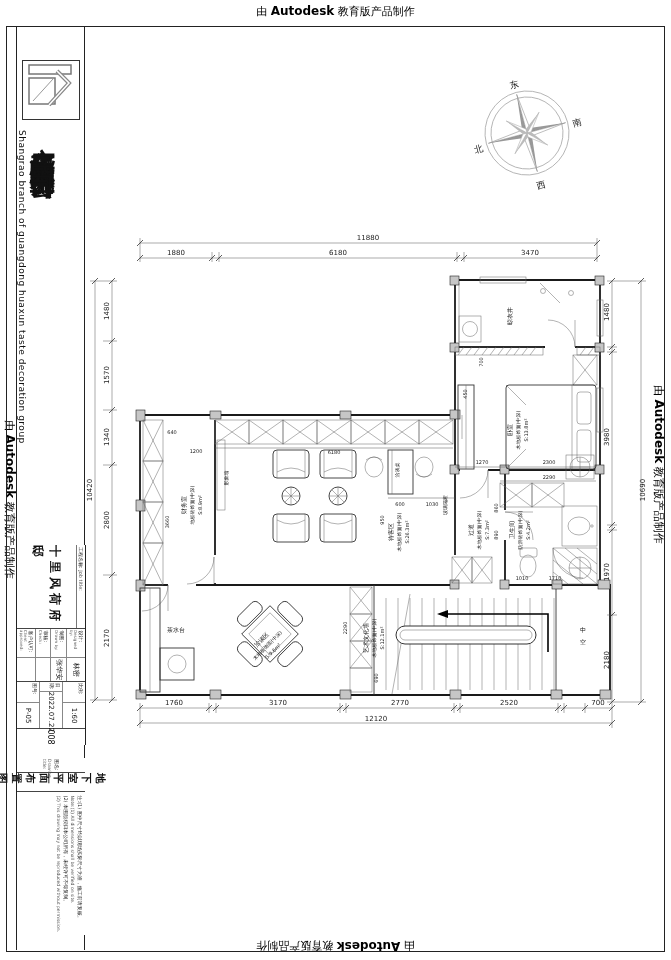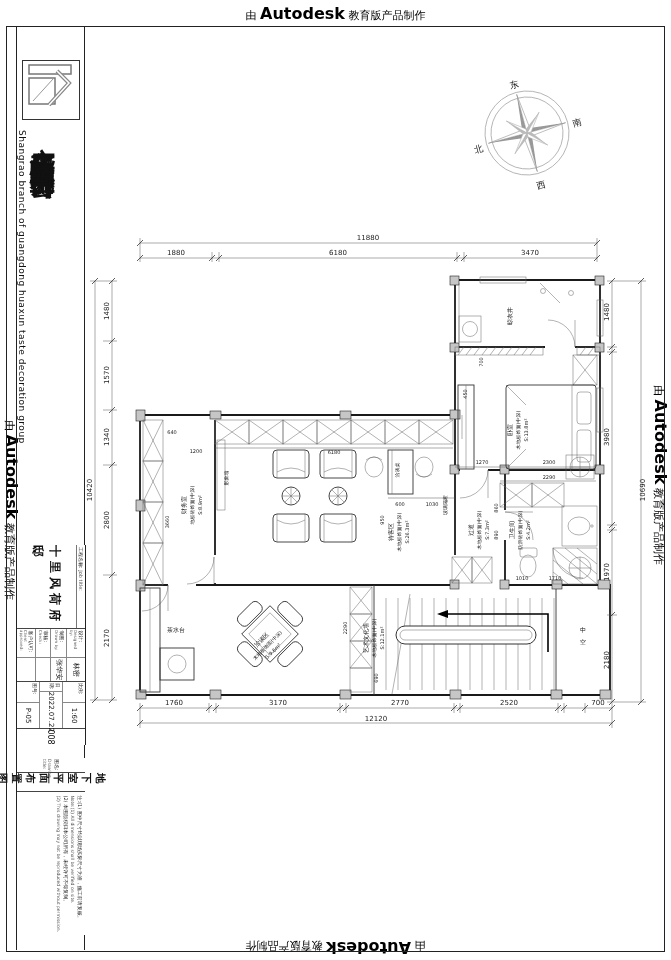--- a/index.html
+++ b/index.html
@@ -4,21 +4,21 @@
 <style>
   html,body{margin:0;padding:0;background:#fff;}
   .page{position:relative;width:671px;height:960px;background:#fff;overflow:hidden;
         font-family:"DejaVu Sans",sans-serif;color:#111;}
   .abs{position:absolute;}
   .border-outer{left:6px;top:26px;width:657px;height:924px;border:1.2px solid #222;}
   .strip-left-line{left:16px;top:26px;width:0;height:924px;border-left:1px solid #222;}
   .strip-right-line{left:84px;top:26px;width:0;height:924px;border-left:1px solid #222;}
   
   .wm{font-size:11px;color:#000;white-space:nowrap;}
-  .wm b{font-size:16px;}
+  .wm b{font-size:12px;}
   .wm-top{left:0;top:4px;width:671px;text-align:center;}
   .wm-bottom{left:0;top:938px;width:671px;text-align:center;transform:rotate(180deg);}
   .wm-right{left:651px;top:385px;writing-mode:vertical-rl;text-orientation:sideways;}
   .wm-left{left:2px;top:420px;writing-mode:vertical-rl;text-orientation:sideways;}
   
   .logo-box{left:22px;top:60px;width:56px;height:58px;border:1px solid #333;}
   .company-cn{left:30px;top:128px;height:424px;writing-mode:vertical-lr;text-orientation:upright;
               font-family:"DejaVu Serif",serif;font-size:25px;font-weight:bold;letter-spacing:2px;line-height:1;}
   .company-en{left:17px;top:130px;height:420px;writing-mode:vertical-rl;text-orientation:sideways;
               font-size:9px;letter-spacing:0.5px;}

